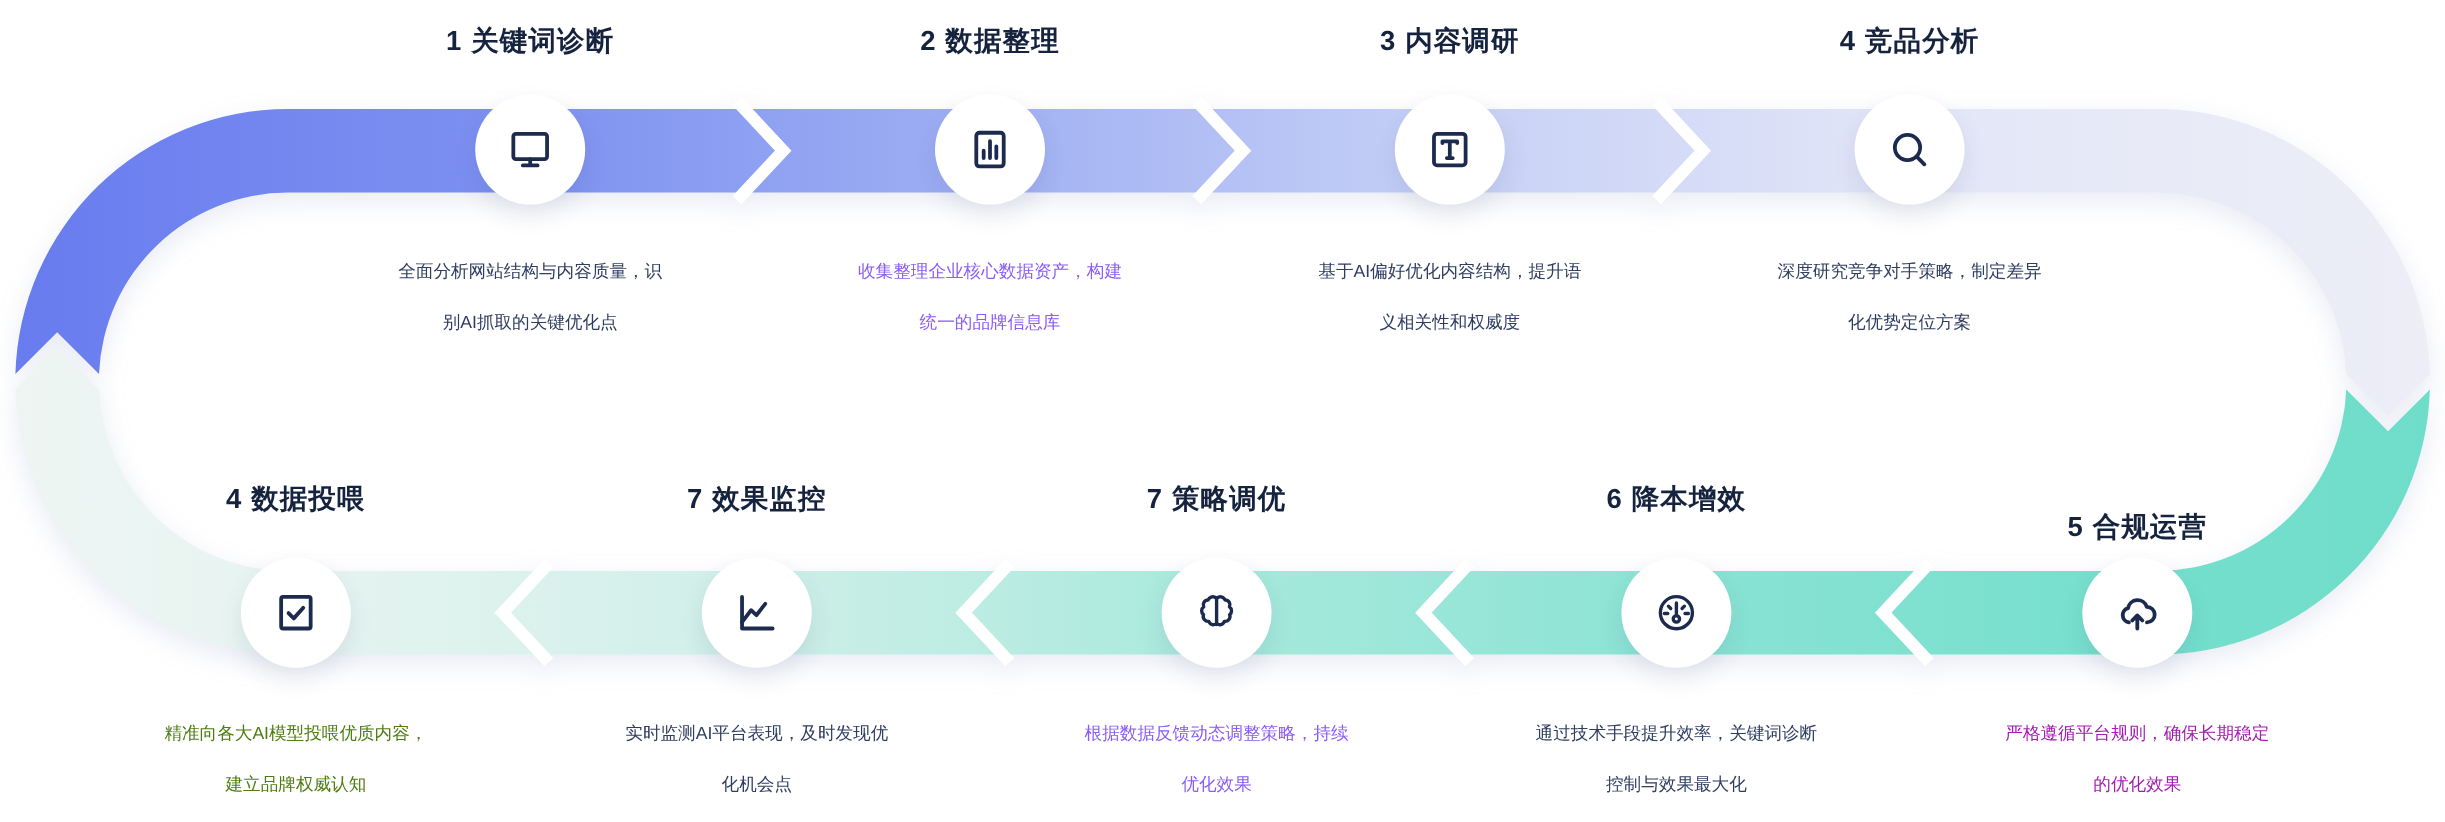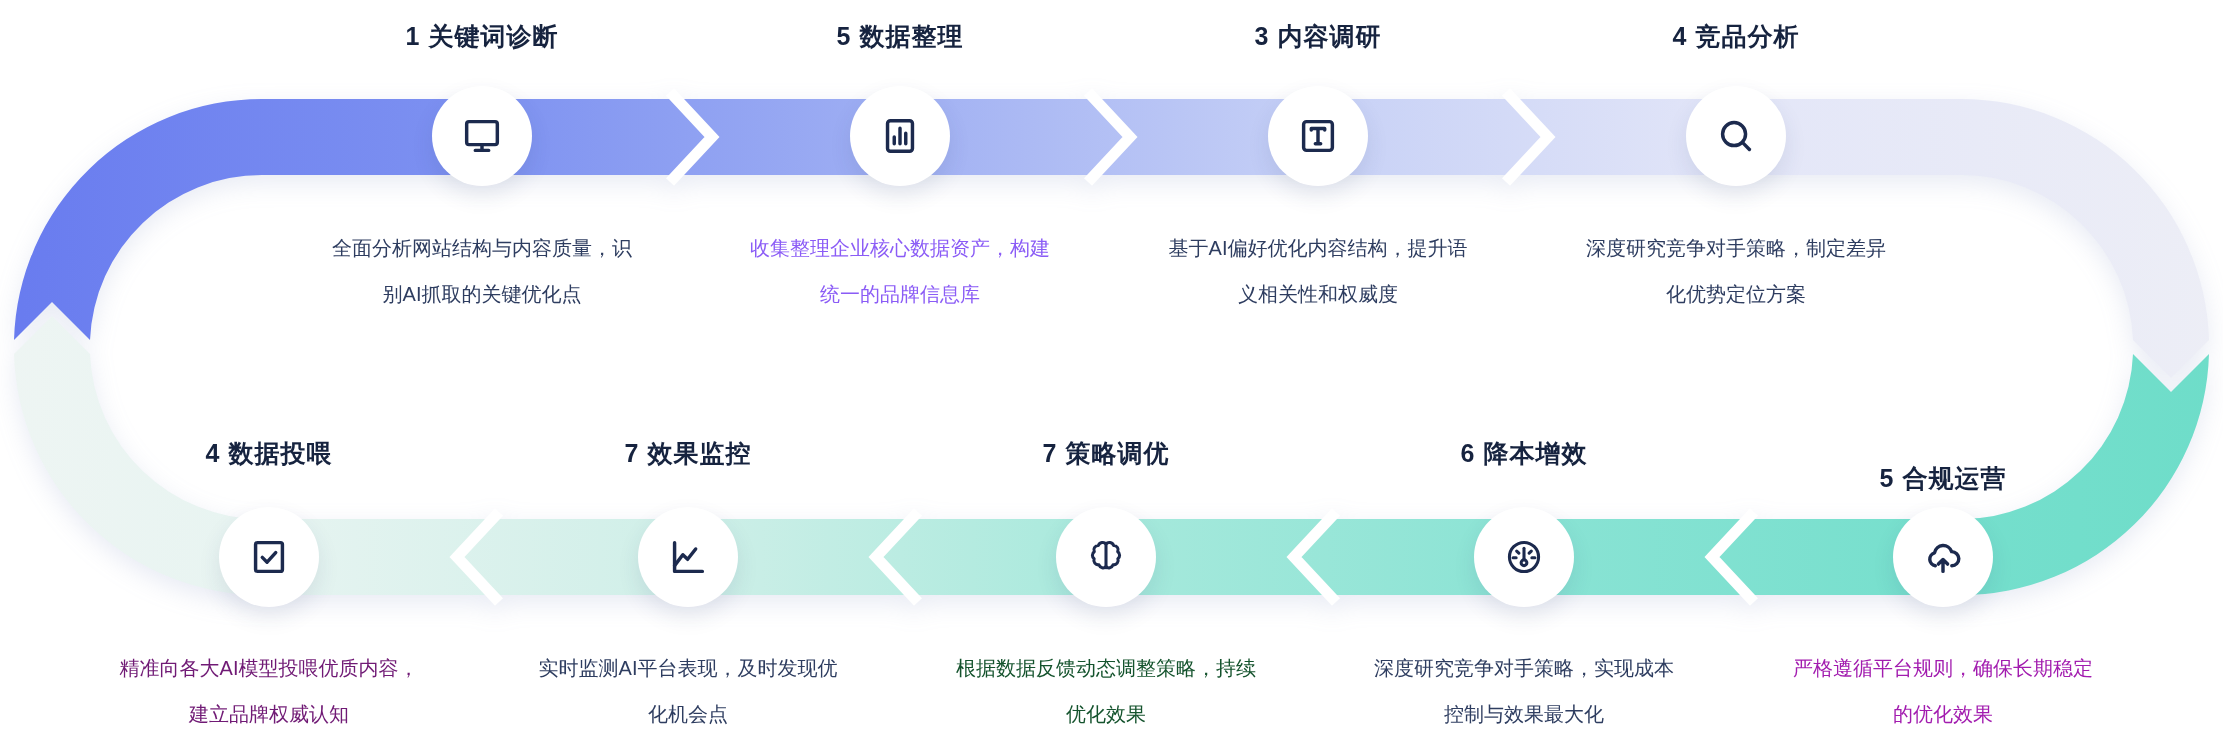--- a/index.html
+++ b/index.html
@@ -40,21 +40,21 @@
     box-shadow: 0 10px 22px rgba(40, 60, 110, 0.10);
     display: flex;
     align-items: center;
     justify-content: center;
   }
   .row-top .step-circle { top: 66px; }
   .row-bottom .step-circle { top: 70px; }
   .step-desc {
     position: absolute;
     width: 100%;
-    font-size: 20px;
+    font-size: 16px;
     line-height: 46px;
     white-space: pre-line;
   }
   .row-top .step-desc { top: 205px; }
   .row-bottom .step-desc { top: 208px; }
   .icon-svg { display: block; }
 </style>
 </head>
 <body>
 
@@ -105,21 +105,21 @@
       <svg class="icon-svg" width="46" height="46" viewBox="0 0 24 24" fill="none" stroke="currentColor" stroke-width="1.8" stroke-linecap="round" stroke-linejoin="round">
         <rect x="4" y="4.5" width="16" height="12" rx="1.2"></rect>
         <path d="M12 16.5 V19.5 M8.5 19.5 H15.5"></path>
       </svg>
     </div>
     <div class="step-desc" style="color: rgb(46, 61, 96);">全面分析网站结构与内容质量，识
 别AI抓取的关键优化点</div>
   </div>
 
   <div class="step row-top" style="left:695px; top:20px;">
-    <div class="step-label" style="color: rgb(22, 35, 63);">5 数据整理</div>
+    <div class="step-label" style="color: rgb(22, 35, 63);">2 数据整理</div>
     <div class="step-circle" style="color: rgb(28, 42, 78); background: rgb(255, 255, 255);">
       <svg class="icon-svg" width="46" height="46" viewBox="0 0 24 24" fill="none" stroke="currentColor" stroke-width="1.8" stroke-linecap="round" stroke-linejoin="round">
         <rect x="5.5" y="4" width="13" height="16" rx="1.5"></rect>
         <path d="M9 16 V12.5 M12 16 V8 M15 16 V10.5"></path>
       </svg>
     </div>
     <div class="step-desc" style="color: #8b5cf6;">收集整理企业核心数据资产，构建
 统一的品牌信息库</div>
   </div>
 
@@ -148,21 +148,21 @@
   </div>
 
   <div class="step row-bottom" style="left:64px; top:437px;">
     <div class="step-label" style="color: rgb(22, 35, 63);">4 数据投喂</div>
     <div class="step-circle" style="color: rgb(28, 42, 78); background: rgb(255, 255, 255);">
       <svg class="icon-svg" width="46" height="46" viewBox="0 0 24 24" fill="none" stroke="currentColor" stroke-width="1.8" stroke-linecap="round" stroke-linejoin="round">
         <rect x="5" y="4.5" width="14" height="15" rx="1"></rect>
         <path d="M8.5 12.2 L11 14.7 L15.5 9.7"></path>
       </svg>
     </div>
-    <div class="step-desc" style="color: #701a75;">精准向各大AI模型投喂优质内容，
+    <div class="step-desc" style="color: #4d7c0f;">精准向各大AI模型投喂优质内容，
 建立品牌权威认知</div>
   </div>
 
   <div class="step row-bottom" style="left:483px; top:437px;">
     <div class="step-label" style="color: rgb(22, 35, 63);">7 效果监控</div>
     <div class="step-circle" style="color: rgb(28, 42, 78); background: rgb(255, 255, 255);">
       <svg class="icon-svg" width="46" height="46" viewBox="0 0 24 24" fill="none" stroke="currentColor" stroke-width="1.8" stroke-linecap="round" stroke-linejoin="round">
         <path d="M5 4.5 V19.5 M5 19.5 H19.5"></path>
         <path d="M5 16.5 L9.3 10.8 L11.8 13.2 L16 7.8"></path>
       </svg>
@@ -172,35 +172,35 @@
   </div>
 
   <div class="step row-bottom" style="left:901px; top:437px;">
     <div class="step-label" style="color: rgb(22, 35, 63);">7 策略调优</div>
     <div class="step-circle" style="color: rgb(28, 42, 78); background: rgb(255, 255, 255);">
       <svg class="icon-svg" width="46" height="46" viewBox="0 0 24 24" fill="none" stroke="currentColor" stroke-width="1.6" stroke-linecap="round" stroke-linejoin="round">
         <path d="M12 5.3 C11 3.9 8.6 4.3 8 6 C6.2 6 5.2 7.7 5.9 9.2 C4.6 10.1 4.6 12 5.8 12.9 C5.2 14.6 6.5 16.3 8.3 16.1 C8.9 17.8 11 18.2 12 17 C13 18.2 15.1 17.8 15.7 16.1 C17.5 16.3 18.8 14.6 18.2 12.9 C19.4 12 19.4 10.1 18.1 9.2 C18.8 7.7 17.8 6 16 6 C15.4 4.3 13 3.9 12 5.3 Z"></path>
         <path d="M12 5 V17.6"></path>
       </svg>
     </div>
-    <div class="step-desc" style="color: #14532d;">根据数据反馈动态调整策略，持续
+    <div class="step-desc" style="color: #8b5cf6;">根据数据反馈动态调整策略，持续
 优化效果</div>
   </div>
 
   <div class="step row-bottom" style="left:1319px; top:437px;">
     <div class="step-label" style="color: rgb(22, 35, 63);">6 降本增效</div>
     <div class="step-circle" style="color: rgb(28, 42, 78); background: rgb(255, 255, 255);">
       <svg class="icon-svg" width="46" height="46" viewBox="0 0 24 24" fill="none" stroke="currentColor" stroke-width="1.6" stroke-linecap="round" stroke-linejoin="round">
         <circle cx="12" cy="12" r="7.6"></circle>
         <path d="M12 7.4 V13"></path>
         <circle cx="12" cy="15" r="1.5"></circle>
         <path d="M8.2 8.9 L9.3 10 M15.8 8.9 L14.7 10 M6.3 12.4 H7.9 M16.1 12.4 H17.7"></path>
       </svg>
     </div>
-    <div class="step-desc" style="color: rgb(46, 61, 96);">深度研究竞争对手策略，实现成本
+    <div class="step-desc" style="color: rgb(46, 61, 96);">通过技术手段提升效率，关键词诊断
 控制与效果最大化</div>
   </div>
 
   <div class="step row-bottom" style="left:1738px; top:437px;">
     <div class="step-label" style="color: rgb(22, 35, 63); margin-top: 25px;">5 合规运营</div>
     <div class="step-circle" style="color: rgb(28, 42, 78); background: rgb(255, 255, 255);">
       <svg class="icon-svg" width="46" height="46" viewBox="0 0 24 24" fill="none" stroke="currentColor" stroke-width="1.8" stroke-linecap="round" stroke-linejoin="round">
         <path d="M8 16.6 A3.5 3.5 0 0 1 7.6 9.8 A4.6 4.6 0 0 1 16.5 9.2 A3.4 3.4 0 0 1 16.6 16.6"></path>
         <path d="M12 19.5 V13.4 M9.6 15.7 L12 13.3 L14.4 15.7"></path>
       </svg>

